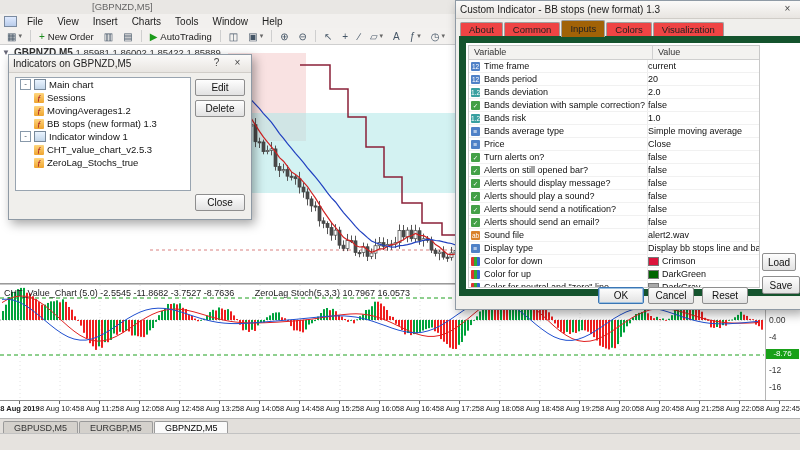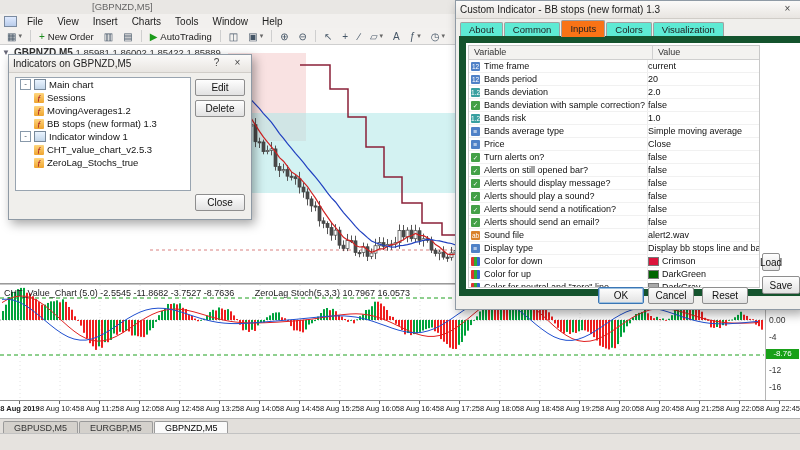--- a/index.html
+++ b/index.html
@@ -46,22 +46,22 @@
   .btn.default{border-color:#3a76b5;box-shadow:0 0 0 1px #9cc0e0 inset;}
   
   #tree{position:absolute;left:6px;top:22px;width:174px;height:112px;background:#fff;border:1px solid #98a4b0;overflow:hidden;}
   .trow{height:13px;display:flex;align-items:center;font-size:9.5px;white-space:nowrap;}
   .expand{width:9px;height:9px;border:1px solid #8899aa;background:#fff;font-size:8px;line-height:7px;text-align:center;color:#345;margin:0 3px 0 4px;flex:0 0 auto;}
   .gicon{width:10px;height:9px;border:1px solid #789;background:linear-gradient(#eaf4ff,#c2d6ea);margin-right:3px;flex:0 0 auto;}
   .ficon{width:10px;height:10px;background:linear-gradient(#ffd67e,#eea42e);color:#902;font-size:8.5px;line-height:10px;text-align:center;font-style:italic;font-family:"Liberation Serif",serif;margin:0 3px 0 0;flex:0 0 auto;border-radius:1px;}
   .tindent{width:18px;flex:0 0 auto;}
   
   #dlg-tab-strip{position:absolute;left:4px;top:19px;height:17px;}
-  .dtab{display:inline-block;height:14px;line-height:14px;padding:0 8px;font-size:9.5px;color:#222;background:#5eead4;border:1px solid #a0a0a0;border-bottom:none;border-radius:2px 2px 0 0;margin-right:1px;vertical-align:bottom;}
-  .dtab.active{background:#f97316;height:16px;line-height:16px;position:relative;z-index:2;}
+  .dtab{display:inline-block;height:14px;line-height:14px;padding:0 8px;font-size:9.5px;color:#222;background:#ef4444;border:1px solid #a0a0a0;border-bottom:none;border-radius:2px 2px 0 0;margin-right:1px;vertical-align:bottom;}
+  .dtab.active{background:#a16207;height:16px;line-height:16px;position:relative;z-index:2;}
   #dlg-content{position:absolute;left:3px;top:35px;width:337px;height:246px;background:#fff;border:7px solid #14532d;}
   #prop-table{position:absolute;left:2px;top:2px;width:290px;height:241px;border:1px solid #c8c8c8;overflow:hidden;background:#fff;}
   #pt-head{height:13px;display:flex;background:#f3f2f0;border-bottom:1px solid #cfcfcf;font-size:9px;color:#333;}
   .ph1{width:178px;padding-left:5px;line-height:13px;}
   .ph2{flex:1;border-left:1px solid #cfcfcf;padding-left:5px;line-height:13px;}
   .prow{height:12px;display:flex;border-bottom:1px solid #f1f1f1;font-size:9px;line-height:11px;color:#111;}
   .pc1{width:178px;display:flex;align-items:center;overflow:hidden;white-space:nowrap;}
   .pc2{flex:1;border-left:1px solid #ededed;display:flex;align-items:center;overflow:hidden;white-space:nowrap;}
   .picon{width:9px;height:9px;margin:0 4px 0 2px;border-radius:1px;color:#fff;font-size:6.5px;line-height:9px;text-align:center;flex:0 0 auto;}
   .picon.int{background:#4f81c7;}
@@ -892,21 +892,21 @@
                 <span class="picon color"></span>
                 <span>Color for neutral and "zero" line</span>
               </div>
               <div class="pc2">
                 <span class="swatch" style="background: rgb(169, 169, 169);"></span>
                 <span>DarkGray</span>
               </div>
             </div>
           </div>
       </div>
-      <button class="btn" style="left:296px;top:210px;width:18px;height:18px;">Load</button>
+      <button class="btn" style="left:296px;top:210px;width:34px;height:18px;">Load</button>
       <button class="btn" style="left:296px;top:233px;width:38px;height:18px;">Save</button>
     </div>
     <button class="btn default" style="left:142px;top:286px;width:46px;height:17px;">OK</button>
     <button class="btn" style="left:192px;top:286px;width:46px;height:17px;">Cancel</button>
     <button class="btn" style="left:246px;top:286px;width:46px;height:17px;">Reset</button>
   </div>
 
 </div>
 
 </body></html>

